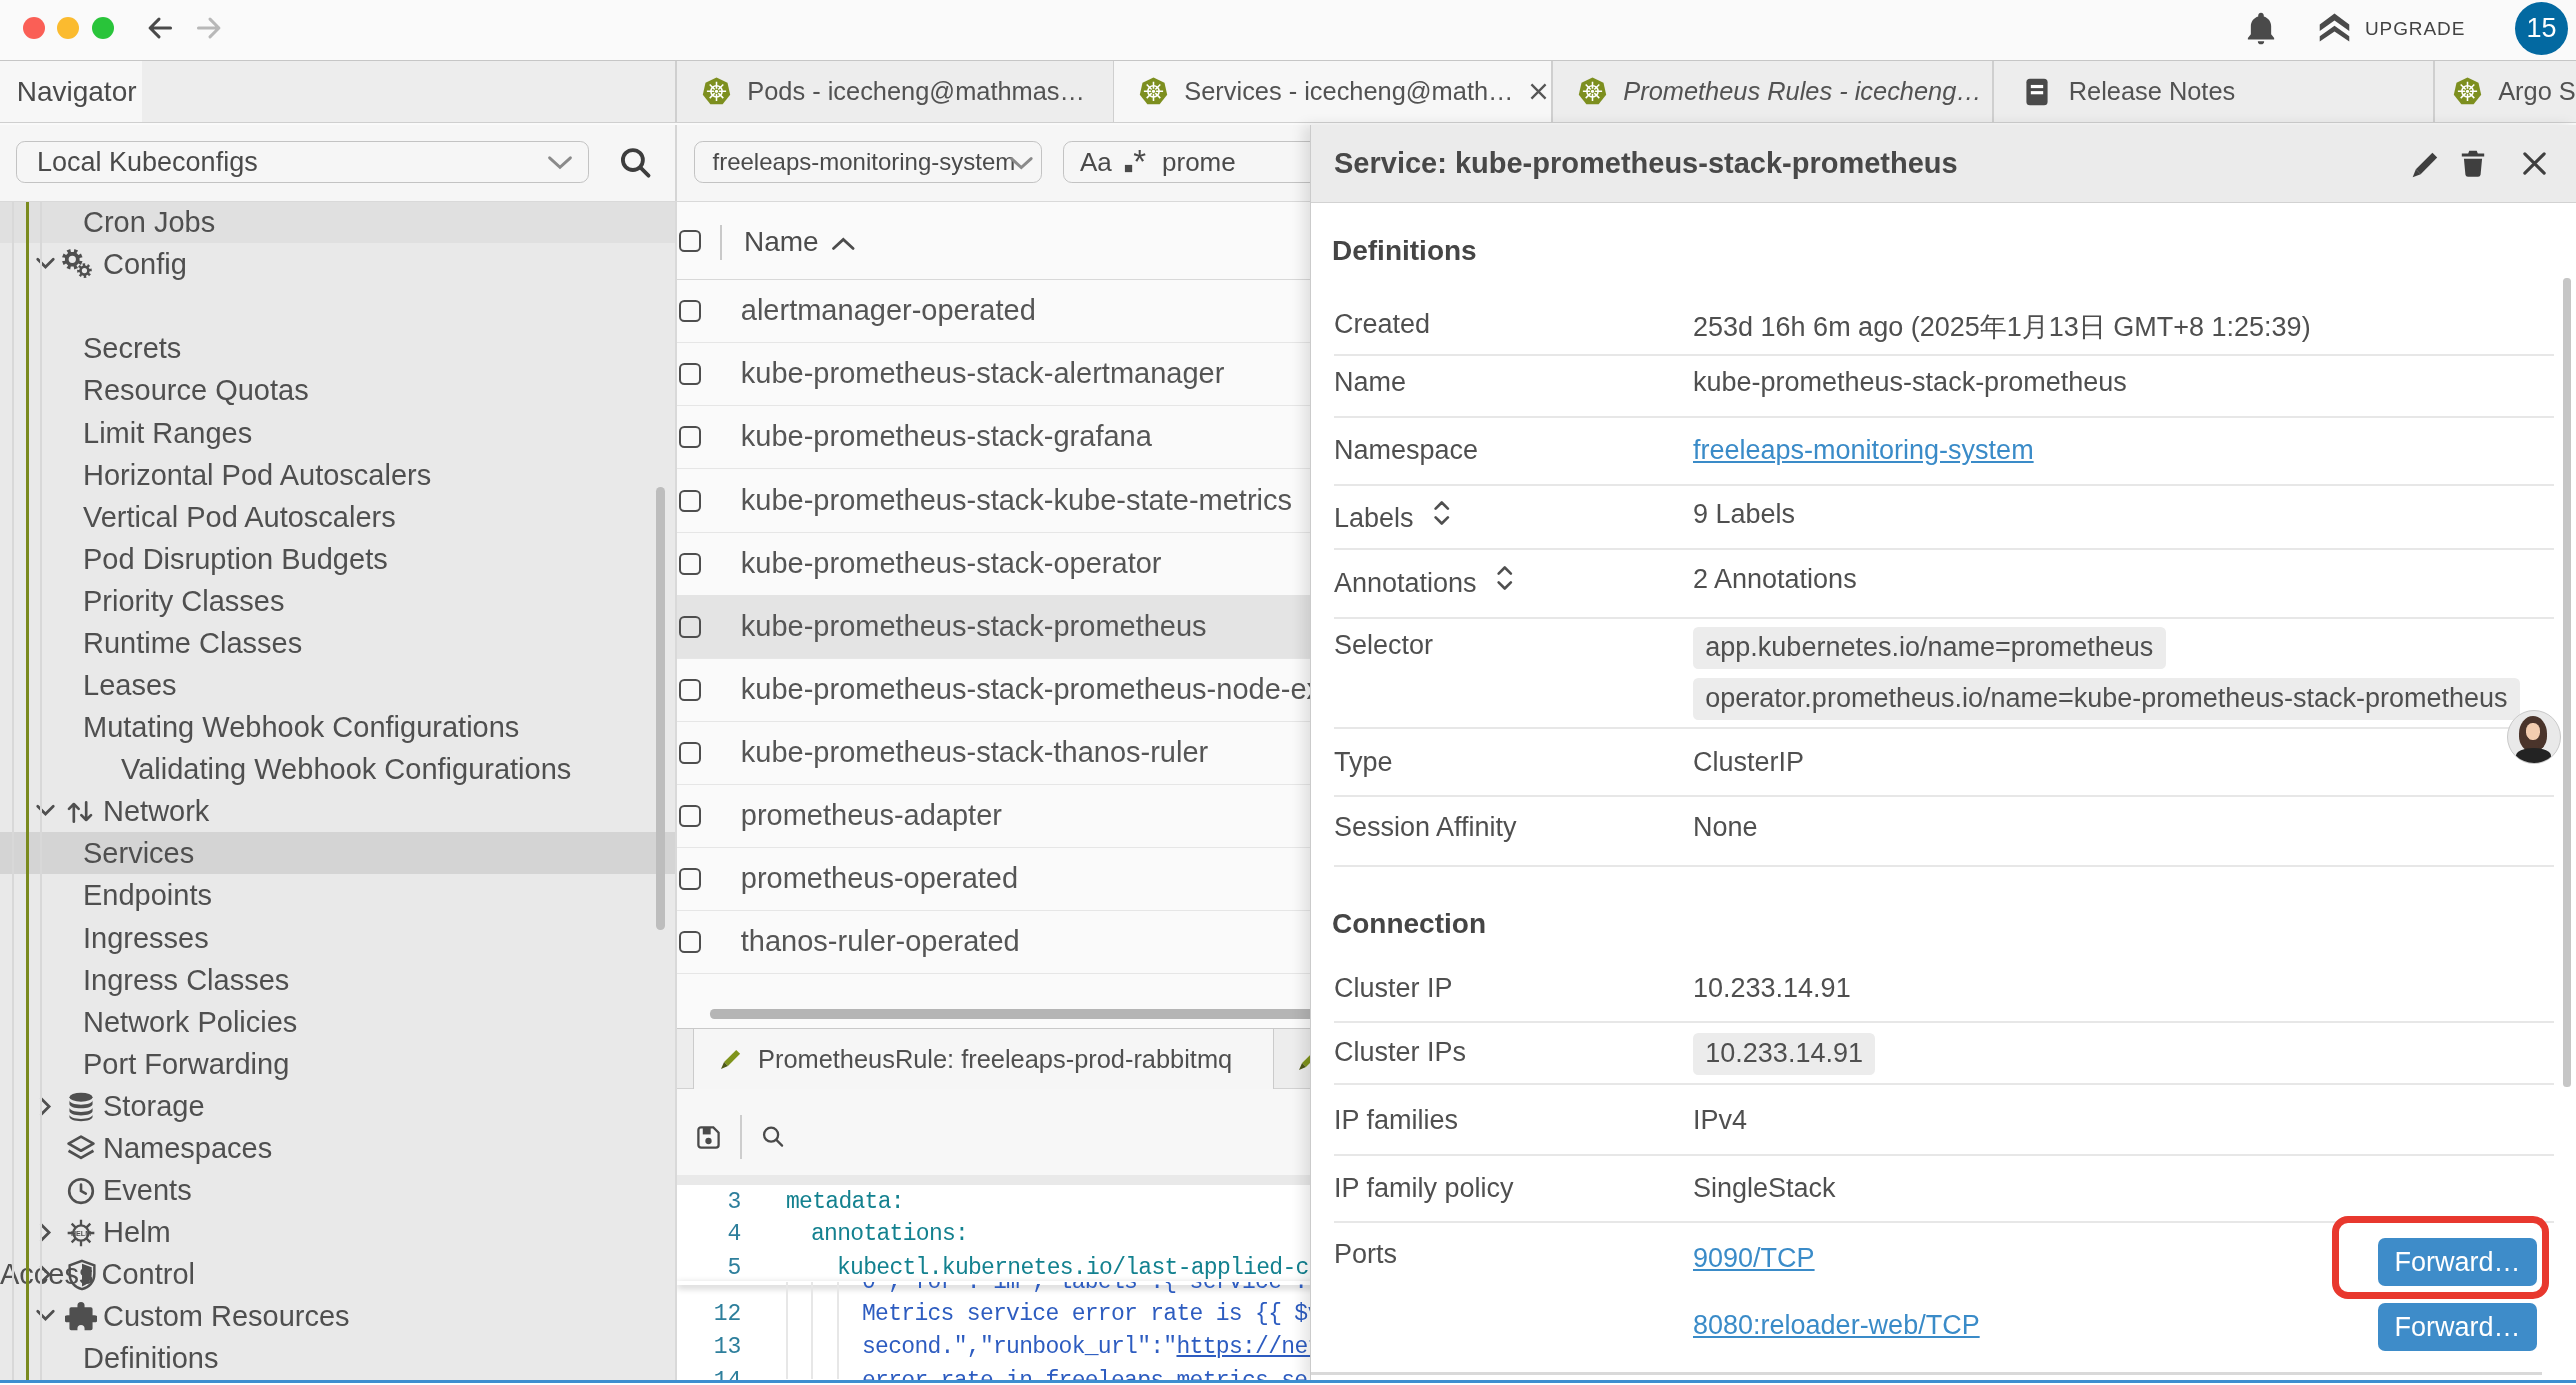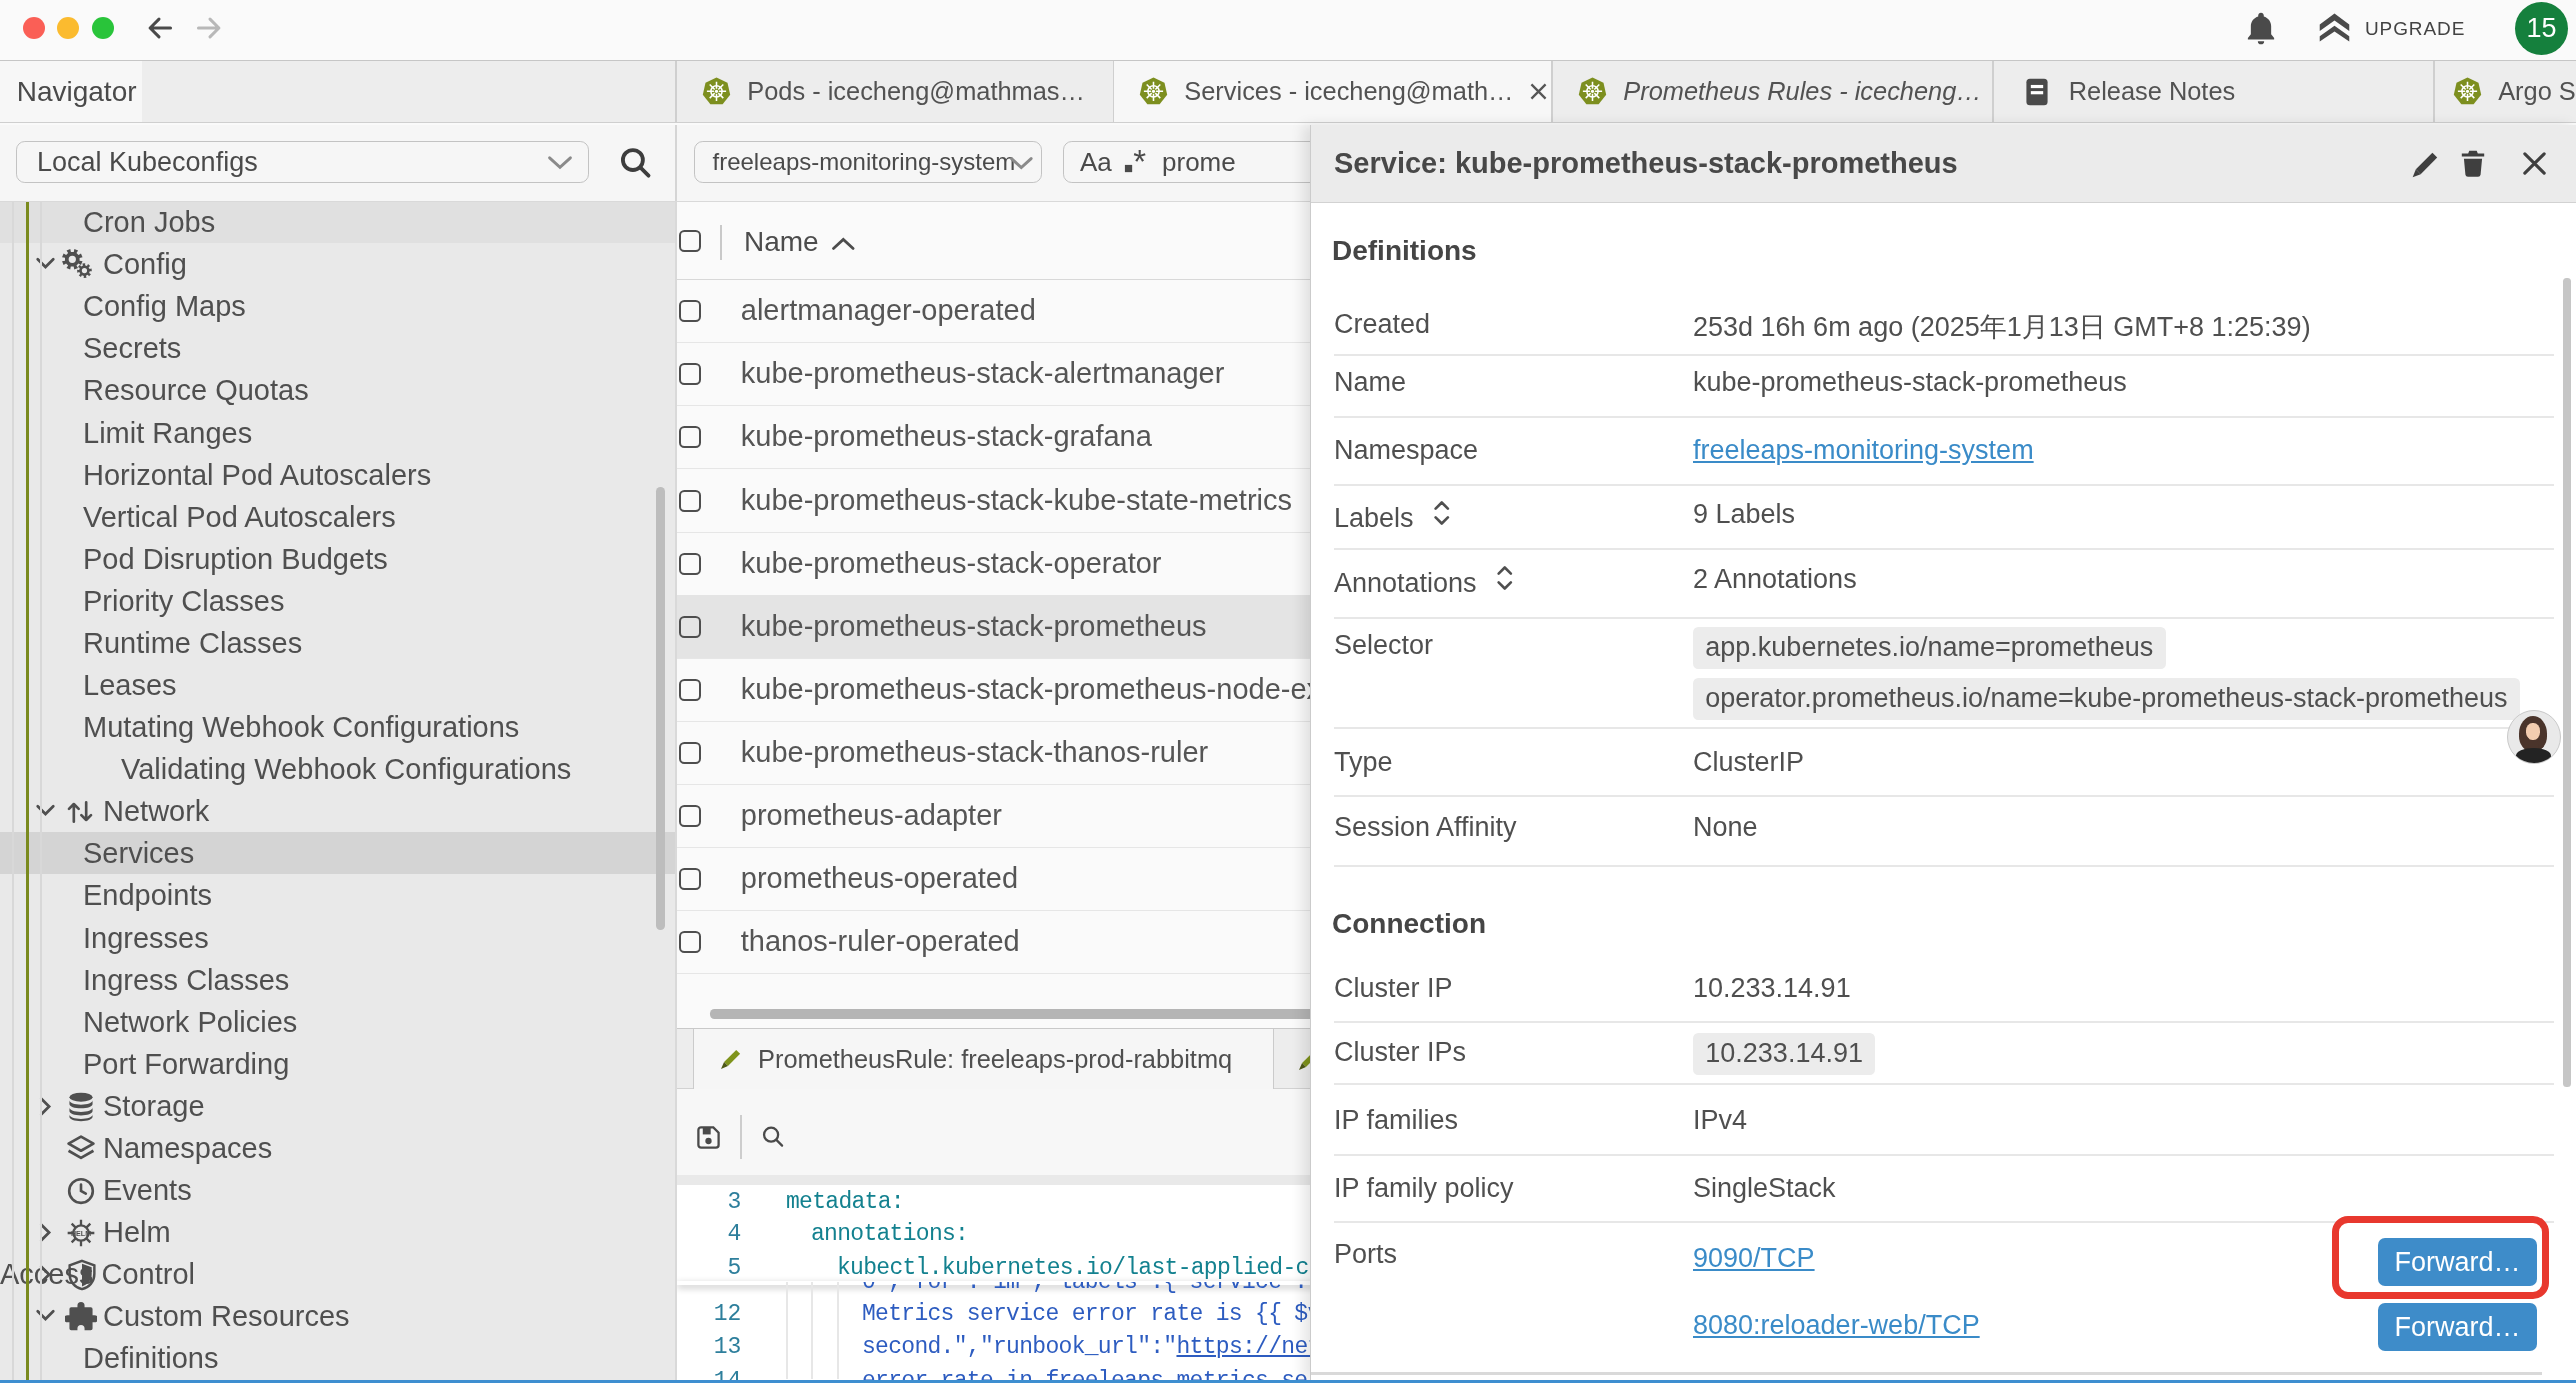--- a/index.html
+++ b/index.html
@@ -51,21 +51,21 @@
       <path d="M5 18 H28 M28 18 L18 8 M28 18 L18 28" stroke="#b8b8b8" stroke-width="3.4" fill="none" stroke-linecap="round"></path>
     </svg>
   <svg class="abs" style="left:2245px;top:9.6px;" width="32" height="35" viewBox="0 0 18 20">
       <path d="M9 1.6 c-0.9 0 -1.6 0.7 -1.6 1.6 v0.5 c-2.5 0.7 -4.2 2.9 -4.2 5.6 v4.6 l-1.7 2.1 v0.9 h15 v-0.9 l-1.7-2.1 v-4.6 c0-2.7-1.7-4.9-4.2-5.6 v-0.5 c0-0.9-0.7-1.6-1.6-1.6z M7.2 17.8 a1.8 1.8 0 0 0 3.6 0 z" fill="#4a4a4a"></path>
     </svg>
   <svg class="abs" style="left:2318px;top:11.4px;" width="33" height="33" viewBox="0 0 38 38">
       <polygon points="19,3 36,15.5 36,23 19,11 2,23 2,15.5" fill="#4a4a4a"></polygon>
       <polygon points="19,17 36,29 36,35 19,23.5 2,35 2,29" fill="#4a4a4a"></polygon>
     </svg>
   <div class="abs" style="left:2365px;top:17.5px;font-size:19px;letter-spacing:0.9px;color:#434343;">UPGRADE</div>
-  <div class="abs" style="left:2515px;top:1.8px;width:53px;height:53px;border-radius:50%;background:#15803d;color:#fff;font-size:27px;display:flex;align-items:center;justify-content:center;">15</div>
+  <div class="abs" style="left:2515px;top:1.8px;width:53px;height:53px;border-radius:50%;background:#0369a1;color:#fff;font-size:27px;display:flex;align-items:center;justify-content:center;">15</div>
 </div>
 <div class="abs" id="tabstrip">
   <div class="abs" style="left:0;top:0;width:142px;height:61px;background:#f7f7f7;"></div>
   <div class="abs" style="left:16.7px;top:0;height:61px;display:flex;align-items:center;font-size:28px;color:#4a4a4a;">Navigator</div>
   <div class="abs tabline" style="left:675px;"></div>
   <div class="abs tab" style="left:677px;width:434px;">
     <svg style="margin-left:24.6px;" width="29" height="29" viewBox="0 0 32 32">
         <polygon points="16.0,0.5 28.12,6.34 31.11,19.45 22.73,29.97 9.27,29.97 0.89,19.45 3.88,6.34" fill="#7d8f1f"></polygon>
         <g stroke="#fff" stroke-width="1.7" fill="none">
           <circle cx="16" cy="15.8" r="6.2"></circle>
@@ -158,23 +158,20 @@
         <path d="M3 5 l9 9 9-9" stroke="#4f4f4f" stroke-width="3.2" fill="none" stroke-linecap="round"></path>
       </svg>
     <svg class="abs" style="left:61px;top:5.3px;" width="33" height="33" viewBox="0 0 38 38">
         <g fill="#4f4f4f" fill-rule="evenodd">
           <path d="M24.8 15.4 L23.0 19.7 L20.1 17.8 L17.8 20.2 L19.6 23.0 L15.3 24.8 L14.6 21.4 L11.3 21.4 L10.6 24.8 L6.3 23.0 L8.2 20.1 L5.8 17.8 L3.0 19.6 L1.2 15.3 L4.6 14.6 L4.6 11.3 L1.2 10.6 L3.0 6.3 L5.9 8.2 L8.2 5.8 L6.4 3.0 L10.7 1.2 L11.4 4.6 L14.7 4.6 L15.4 1.2 L19.7 3.0 L17.8 5.9 L20.2 8.2 L23.0 6.4 L24.8 10.7 L21.4 11.4 L21.4 14.7 Z M17.2 13 A4.2 4.2 0 1 0 8.8 13 A4.2 4.2 0 1 0 17.2 13 Z"></path>
           <path d="M34.5 30.1 L32.3 32.6 L30.8 30.8 L28.7 31.9 L29.4 34.2 L26.1 34.5 L26.3 32.1 L24.1 31.4 L22.9 33.5 L20.4 31.3 L22.2 29.8 L21.1 27.7 L18.8 28.4 L18.5 25.1 L20.9 25.3 L21.6 23.1 L19.5 21.9 L21.7 19.4 L23.2 21.2 L25.3 20.1 L24.6 17.8 L27.9 17.5 L27.7 19.9 L29.9 20.6 L31.1 18.5 L33.6 20.7 L31.8 22.2 L32.9 24.3 L35.2 23.6 L35.5 26.9 L33.1 26.7 L32.4 28.9 Z M30.0 26 A3.0 3.0 0 1 0 24.0 26 A3.0 3.0 0 1 0 30.0 26 Z"></path>
         </g>
       </svg>
     <span style="margin-left:103px;">Config</span>
   </div>
-  <div class="abs trow" style="top:83px;">
-      <span style="margin-left:83px;">Config Maps</span>
-    </div>
   <div class="abs trow" style="top:125px;">
       <span style="margin-left:83px;">Secrets</span>
     </div>
   <div class="abs trow" style="top:167px;">
       <span style="margin-left:83px;">Resource Quotas</span>
     </div>
   <div class="abs trow" style="top:210px;">
       <span style="margin-left:83px;">Limit Ranges</span>
     </div>
   <div class="abs trow" style="top:252px;">

